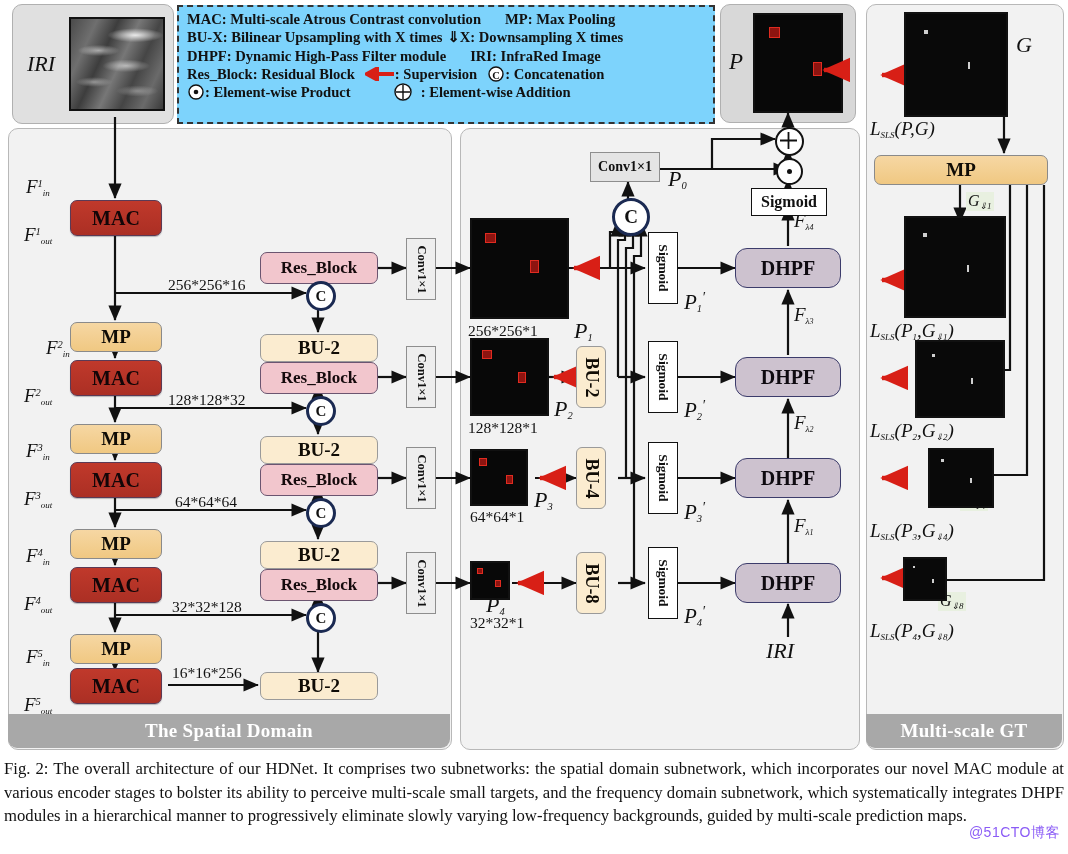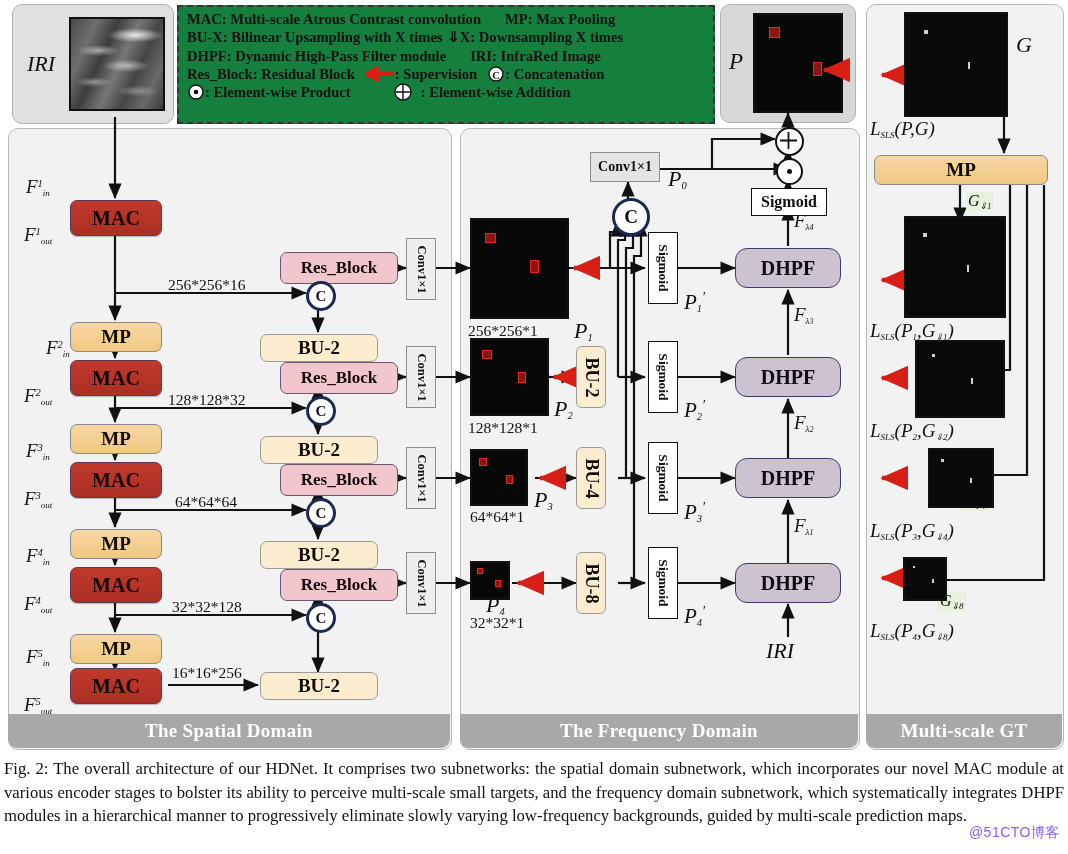--- a/index.html
+++ b/index.html
@@ -11,34 +11,34 @@
   
   .panel{position:absolute;background:#f2f2f2;border:1px solid #b8b8b8;border-radius:10px;}
   .panel-foot{position:absolute;background:#a8a8a8;color:#fff;font-weight:bold;
        display:flex;align-items:center;justify-content:center;font-size:19px;
        letter-spacing:.3px;border-radius:0 0 9px 9px;}
   .iri-panel{position:absolute;background:#e0e0e0;border:1px solid #b0b0b0;border-radius:10px;
        display:flex;align-items:center;justify-content:center;}
   .p-panel{position:absolute;background:#d8d8d8;border:1px solid #b0b0b0;border-radius:10px;}
 
   
-  .legend{position:absolute;border:2px dashed #333;background:#15803d;padding:3px 8px 4px 8px;}
+  .legend{position:absolute;border:2px dashed #333;background:#7dd3fc;padding:3px 8px 4px 8px;}
   .legend div{font-weight:bold;font-size:14.6px;line-height:18.3px;white-space:nowrap;}
   .lg-row{display:flex;align-items:center;}
   .lg-gap{display:inline-block;}
 
   
   .blk{position:absolute;display:flex;align-items:center;justify-content:center;
        font-weight:bold;box-sizing:border-box;}
   .mac{background:linear-gradient(#c0392b,#ab2f24);border:1px solid #5b3a55;border-radius:7px;
        color:#120608;font-size:20px;box-shadow:0 1px 1px rgba(0,0,0,.25);}
   .mp{background:linear-gradient(#f6d7a3,#f0c882);border:1px solid #8a8a8a;border-radius:7px;
        color:#100c06;font-size:19px;}
   .bu{background:#fbecd0;border:1px solid #9a9a9a;border-radius:7px;color:#100c06;font-size:19px;}
-  .res{background:#f2c6cd;border:1px solid #6b5570;border-radius:7px;color:#150a0c;font-size:17px;margin-left:20px;}
+  .res{background:#f2c6cd;border:1px solid #6b5570;border-radius:7px;color:#150a0c;font-size:17px;}
   .dhpf{background:#cdc2cf;border:1px solid #3c3c6b;border-radius:12px;color:#0e0a10;font-size:20px;}
   .sig{background:#fff;border:1.6px solid #111;color:#111;font-size:13.5px;}
   .sig span{transform:rotate(90deg);white-space:nowrap;display:block;font-weight:bold;}
   .sig-h{background:#fff;border:1.6px solid #111;color:#111;font-size:16px;}
   .conv-v{background:#eee;border:1px solid #8e8e8e;color:#111;font-size:12.5px;}
   .conv-v span{transform:rotate(90deg);white-space:nowrap;display:block;font-weight:bold;}
   .conv-h{background:#e4e4e4;border:1px solid #8e8e8e;color:#111;font-size:14px;}
   .bu-v{background:#fbecd0;border:1px solid #9a9a9a;border-radius:6px;color:#100c06;font-size:18px;}
   .bu-v span{transform:rotate(90deg);white-space:nowrap;display:block;font-weight:bold;}
 
@@ -137,21 +137,20 @@
     <div class="pred" style="left:32px;top:8px;width:90px;height:100px;">
       <div class="box-r" style="left:14px;top:12px;width:9px;height:9px;"></div>
       <div class="box-r" style="left:58px;top:47px;width:7px;height:12px;"></div>
     </div>
   </div>
 
   <div class="panel" style="left:8px;top:128px;width:442px;height:620px;"></div>
   <div class="panel-foot" style="left:8px;top:714px;width:442px;height:34px;">The Spatial Domain</div>
 
   <div class="panel" style="left:460px;top:128px;width:398px;height:620px;"></div>
-  <div class="panel-foot" style="left:460px;top:714px;width:398px;height:34px;">The Frequency Domain</div>
 
   <div class="panel" style="left:866px;top:4px;width:196px;height:744px;"></div>
   <div class="panel-foot" style="left:866px;top:714px;width:196px;height:34px;">Multi-scale GT</div>
 
   <svg id="svg-layer">
     <defs>
       <marker id="ah" markerWidth="8" markerHeight="8" refX="6.6" refY="3" orient="auto">
         <path d="M0,0 L7,3 L0,6 z" fill="#111"></path>
       </marker>
       <marker id="ahr" markerWidth="7" markerHeight="7" refX="6" refY="2.8" orient="auto">

